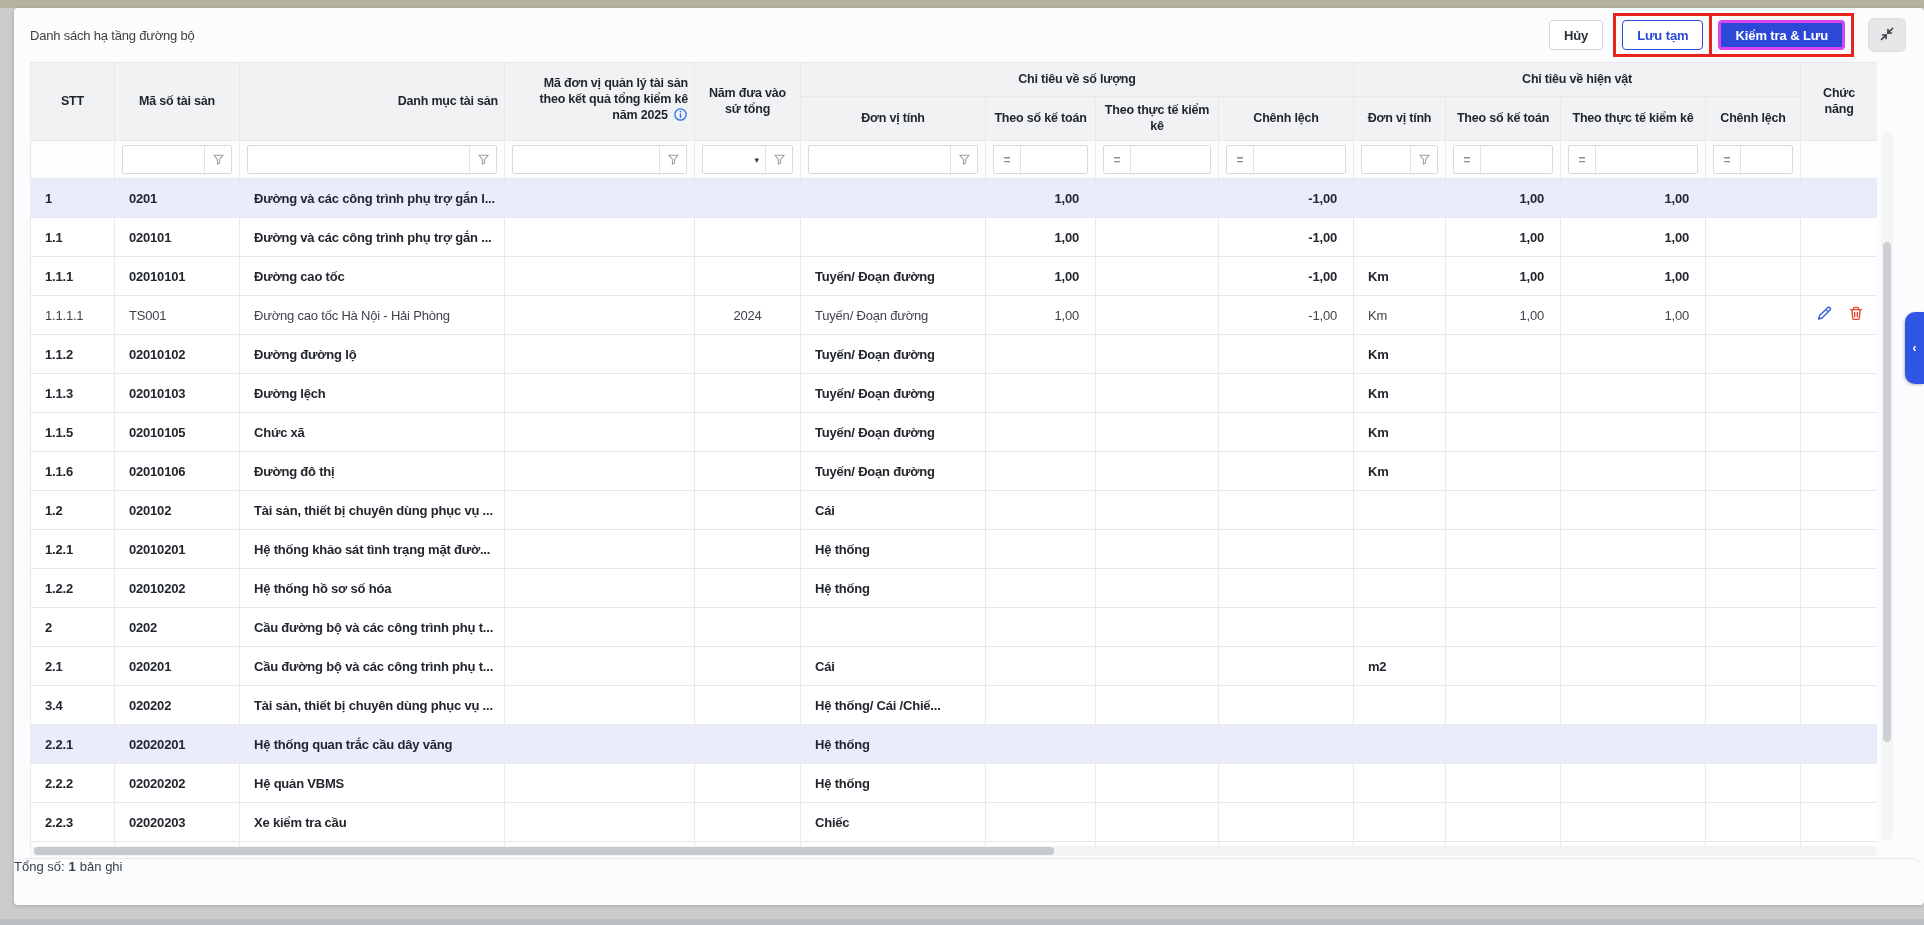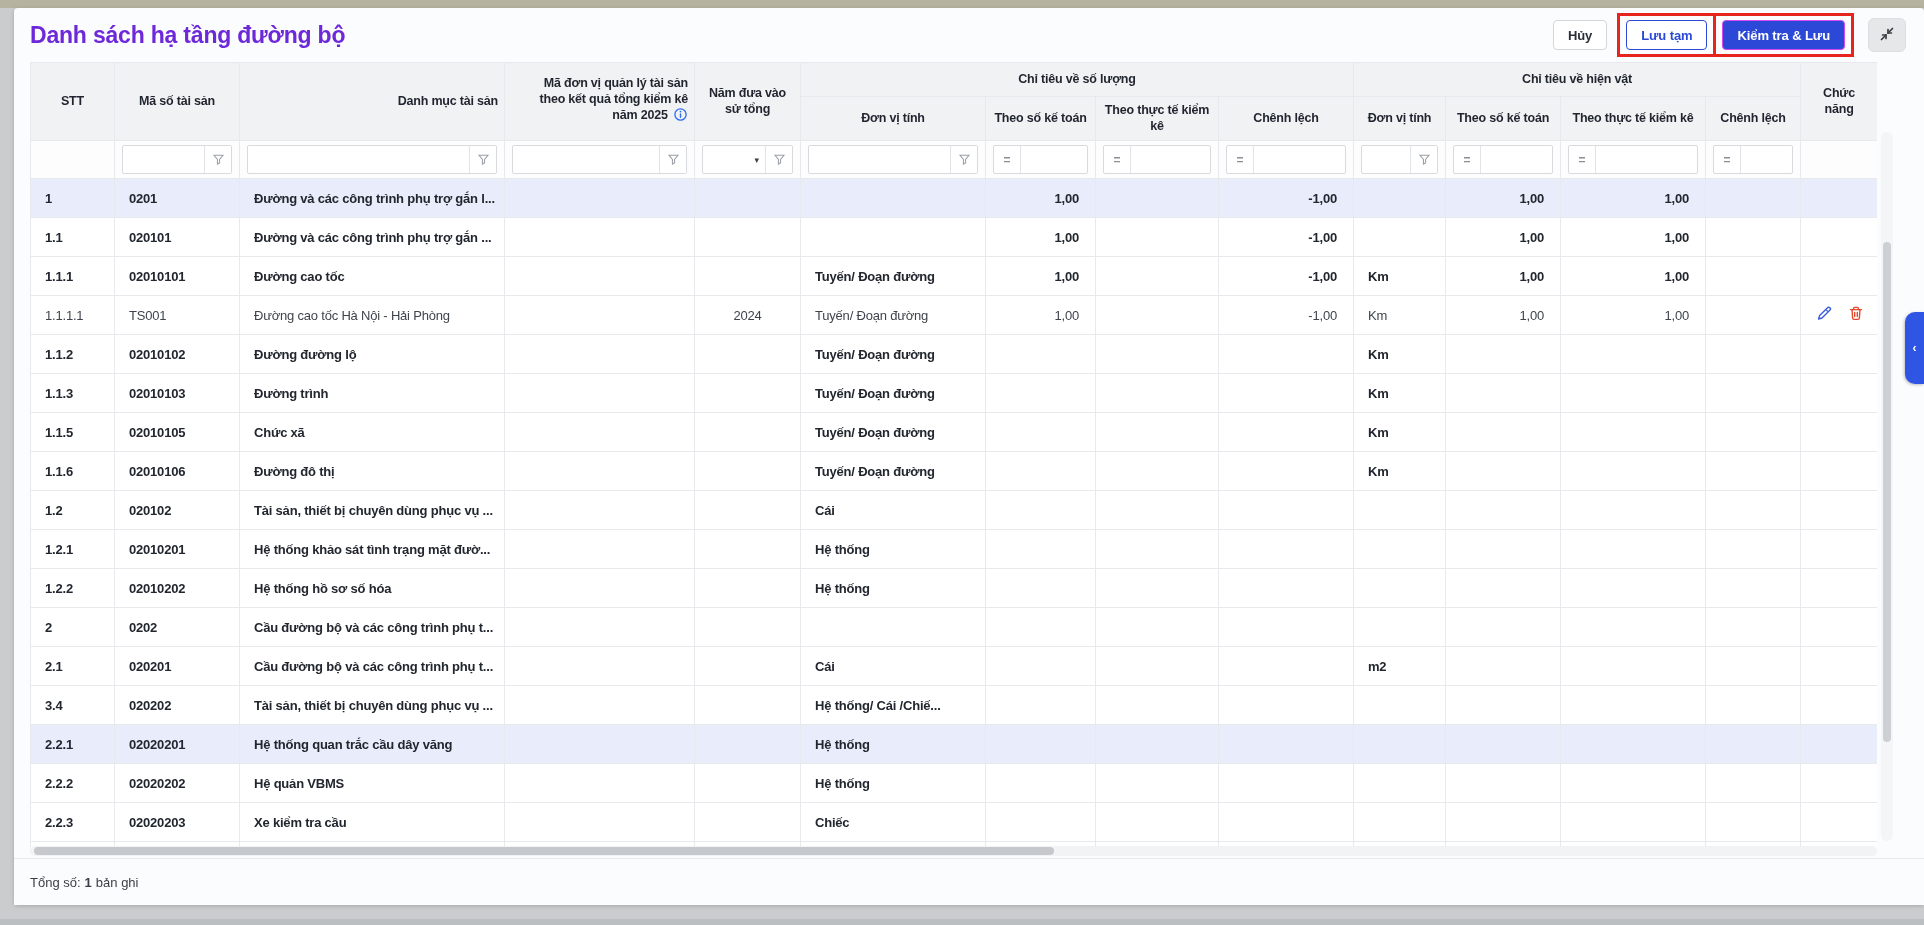--- a/index.html
+++ b/index.html
@@ -12,28 +12,28 @@
   .top-strip{position:absolute;left:0;top:0;width:1924px;height:8px;background:#b6b3a0;}
   .bottom-edge{position:absolute;left:0;bottom:0;width:1924px;height:6px;background:#bcbfc2;}
 
   .panel{
     position:absolute;left:14px;top:8px;width:1910px;height:897px;
     background:#fbfcfd;border-radius:4px;box-shadow:0 1px 4px rgba(0,0,0,.18);
   }
 
   
   .titlebar{position:absolute;left:0;top:0;width:100%;height:54px;display:flex;align-items:center;justify-content:space-between;padding:0 18px 0 16px;box-sizing:border-box;}
-  .title{font-size:23px;font-weight:700;color:#6d28d9;letter-spacing:-0.2px;}
+  .title{font-size:13px;font-weight:400;color:#404040;letter-spacing:-0.2px;}
   .actions{display:flex;align-items:center;}
   .btn{height:30px;border-radius:4px;font-size:13px;font-weight:600;padding:0 14px;cursor:pointer;letter-spacing:-0.1px;font-family:inherit;}
   .btn-cancel{background:#ffffff;border:1px solid #d4d6da;color:#2a2f3a;margin-right:10px;margin-left:31px;}
   .red-wrap{border:3px solid #e8251c;padding:4px 6px;display:inline-flex;}
   .red-wrap + .red-wrap{margin-left:-3px;}
   .btn-draft{background:#ffffff;border:1px solid #2b49d6;color:#2b49d6;}
-  .btn-save{background:#2b49d6;border:1px solid #d946ef;color:#ffffff;}
+  .btn-save{background:#2b49d6;border:3px solid #d946ef;color:#ffffff;}
   .btn-collapse{width:38px;height:34px;margin-left:14px;background:#e6e7e9;border:1px solid #dddee1;border-radius:6px;display:inline-flex;align-items:center;justify-content:center;cursor:pointer;}
 
   
   .table-wrap{position:absolute;left:16px;top:54px;width:1847px;height:785px;overflow:hidden;}
   table{border-collapse:collapse;table-layout:fixed;width:1847px;background:#fff;}
   th,td{border:1px solid #e7e9ec;box-sizing:border-box;overflow:hidden;white-space:nowrap;text-overflow:clip;}
   thead th{background:#f1f2f4;color:#1f242e;font-size:12.5px;font-weight:700;letter-spacing:-0.2px;text-align:center;padding:2px 6px;white-space:normal;line-height:1.25;}
   thead tr.group-row th{height:34px;}
   thead tr.sub-row th{height:44px;}
   th.h-left{text-align:right;padding-left:13px;}
@@ -58,21 +58,21 @@
   .action-icons{display:inline-flex;gap:16px;align-items:center;}
   .icon-btn{background:none;border:none;padding:0;cursor:pointer;display:inline-flex;}
 
   
   .hscroll{position:absolute;left:16px;top:838px;width:1847px;height:10px;background:#f2f3f4;border-radius:5px;}
   .hscroll .thumb{position:absolute;left:4px;top:1px;width:1020px;height:8px;background:#c5c8cc;border-radius:4px;}
   .vscroll{position:absolute;left:1867px;top:124px;width:12px;height:709px;background:#f4f5f6;border-radius:6px;}
   .vscroll .thumb{position:absolute;left:2px;top:110px;width:8px;height:500px;background:#ccd0d5;border-radius:4px;}
 
   
-  .table-footer{position:absolute;left:0;top:850px;width:100%;height:47px;border-top:1px solid #e7e9eb;box-sizing:border-box;display:flex;align-items:center;padding-left:16px;font-size:13px;color:#3a3f46;background:#fbfcfd;}
+  .table-footer{position:absolute;left:0;top:850px;width:100%;height:47px;border-top:1px solid #e7e9eb;box-sizing:border-box;display:flex;font-size:13px;color:#3a3f46;background:#fbfcfd;border-radius:13px;}
   .table-footer b{margin:0 4px;}
 
   
   .side-tab{position:absolute;right:0;top:312px;width:19px;height:72px;background:#2f55e5;border-radius:10px 0 0 10px;box-shadow:-1px 1px 3px rgba(0,0,0,.25);display:flex;align-items:center;justify-content:center;color:#fff;font-size:12px;font-weight:700;cursor:pointer;}
 </style>
 </head>
 <body>
 
 <div class="top-strip"></div>
 
@@ -352,21 +352,21 @@
             <td></td>
             <td>Km</td>
             <td></td>
             <td></td>
             <td></td>
             <td></td>
           </tr>
           <tr class="bold ">
             <td>1.1.3</td>
             <td>02010103</td>
-            <td>Đường trình</td>
+            <td>Đường lệch</td>
             <td></td>
             <td></td>
             <td>Tuyến/ Đoạn đường</td>
             <td></td>
             <td></td>
             <td></td>
             <td>Km</td>
             <td></td>
             <td></td>
             <td></td>

